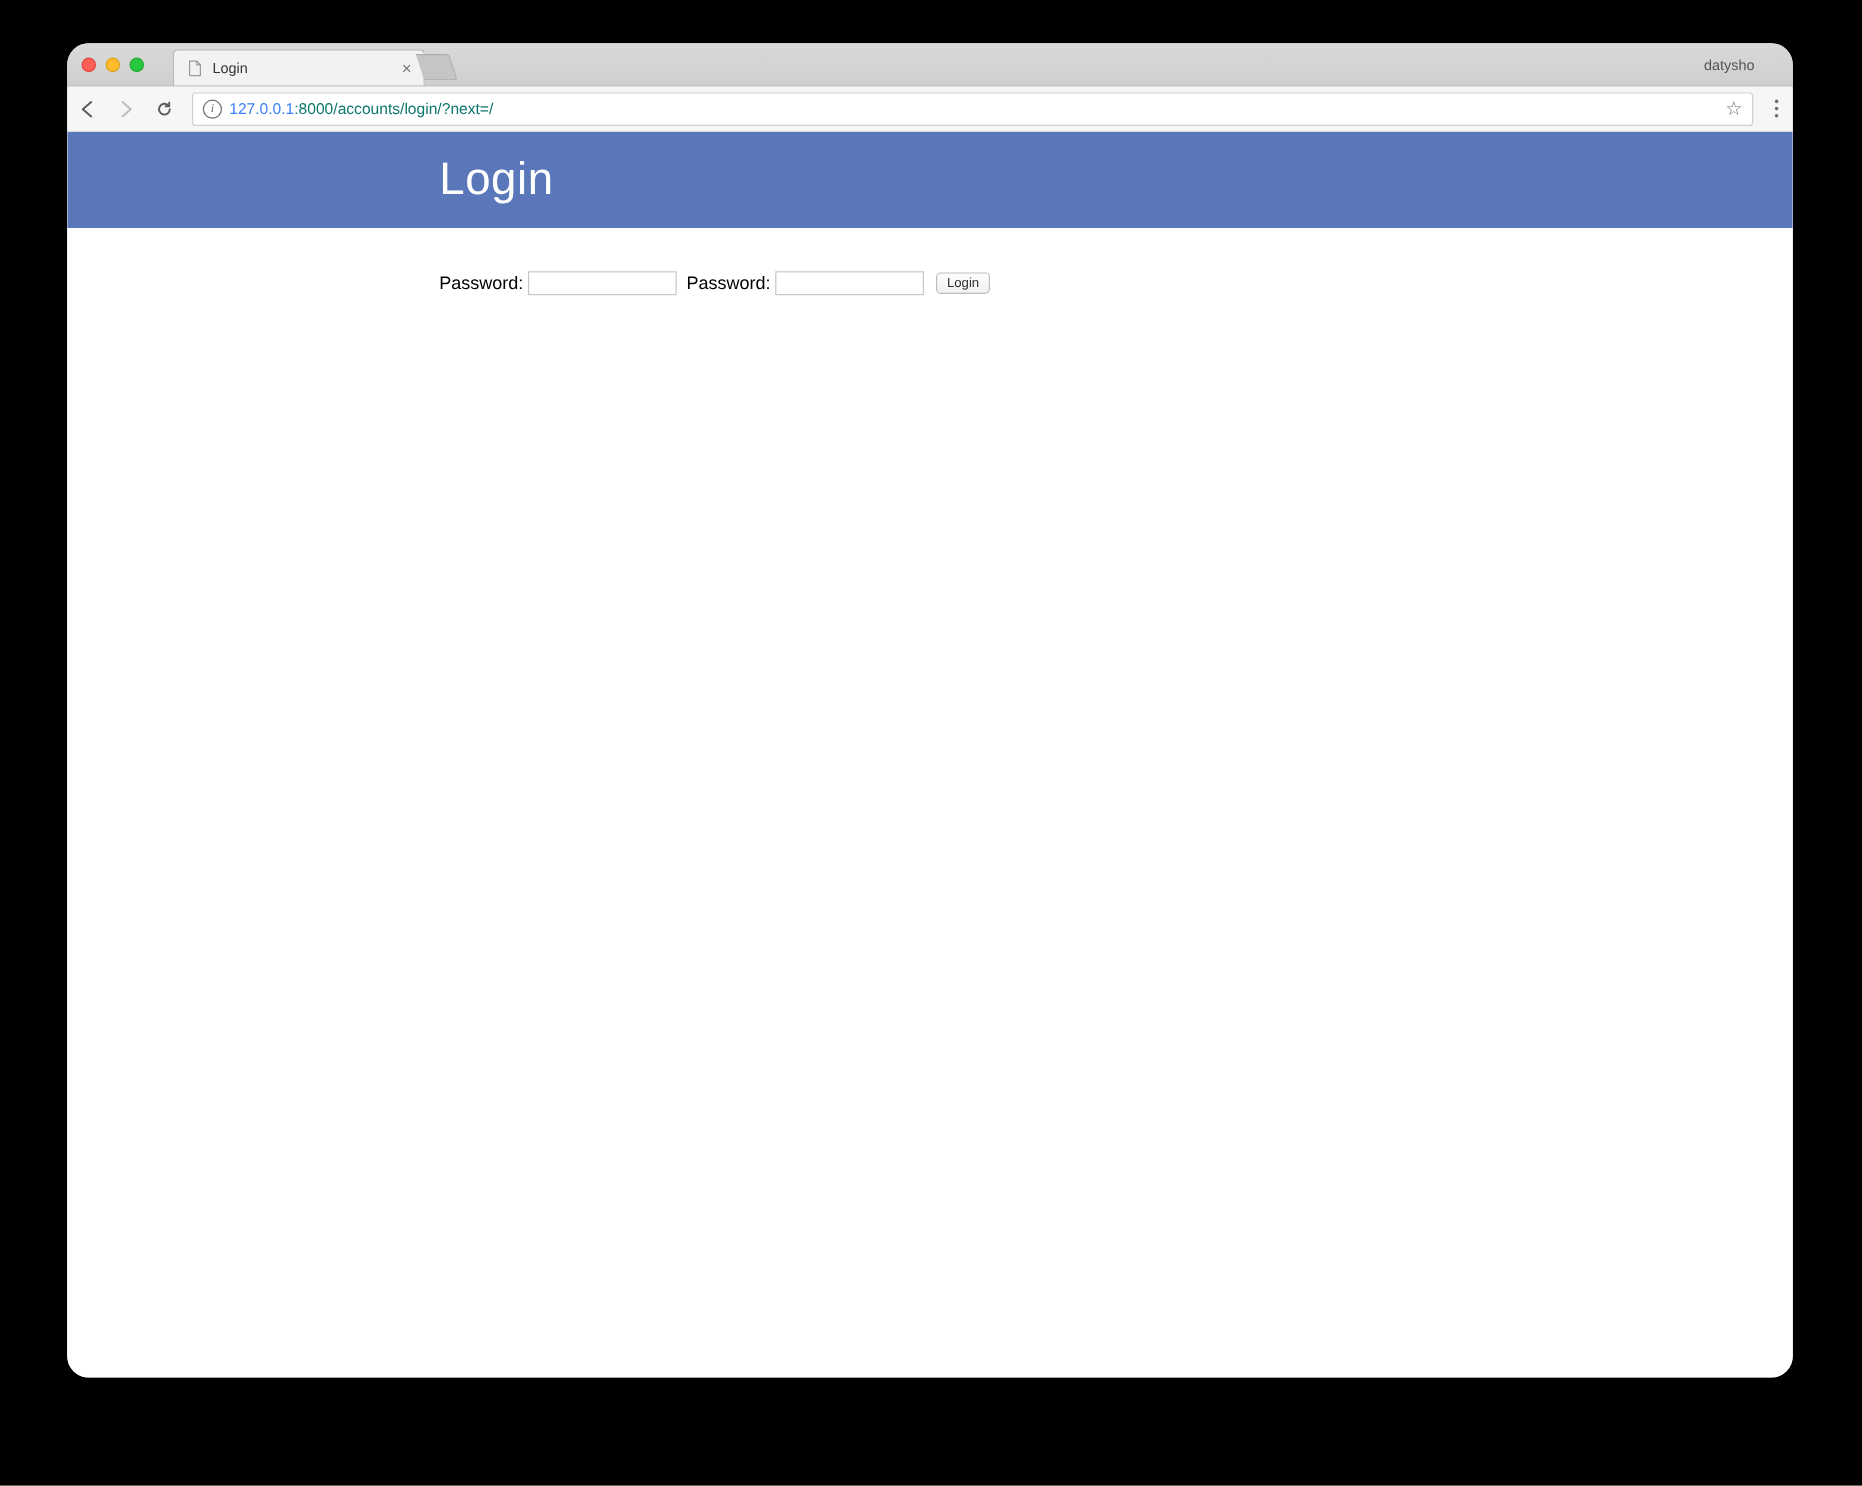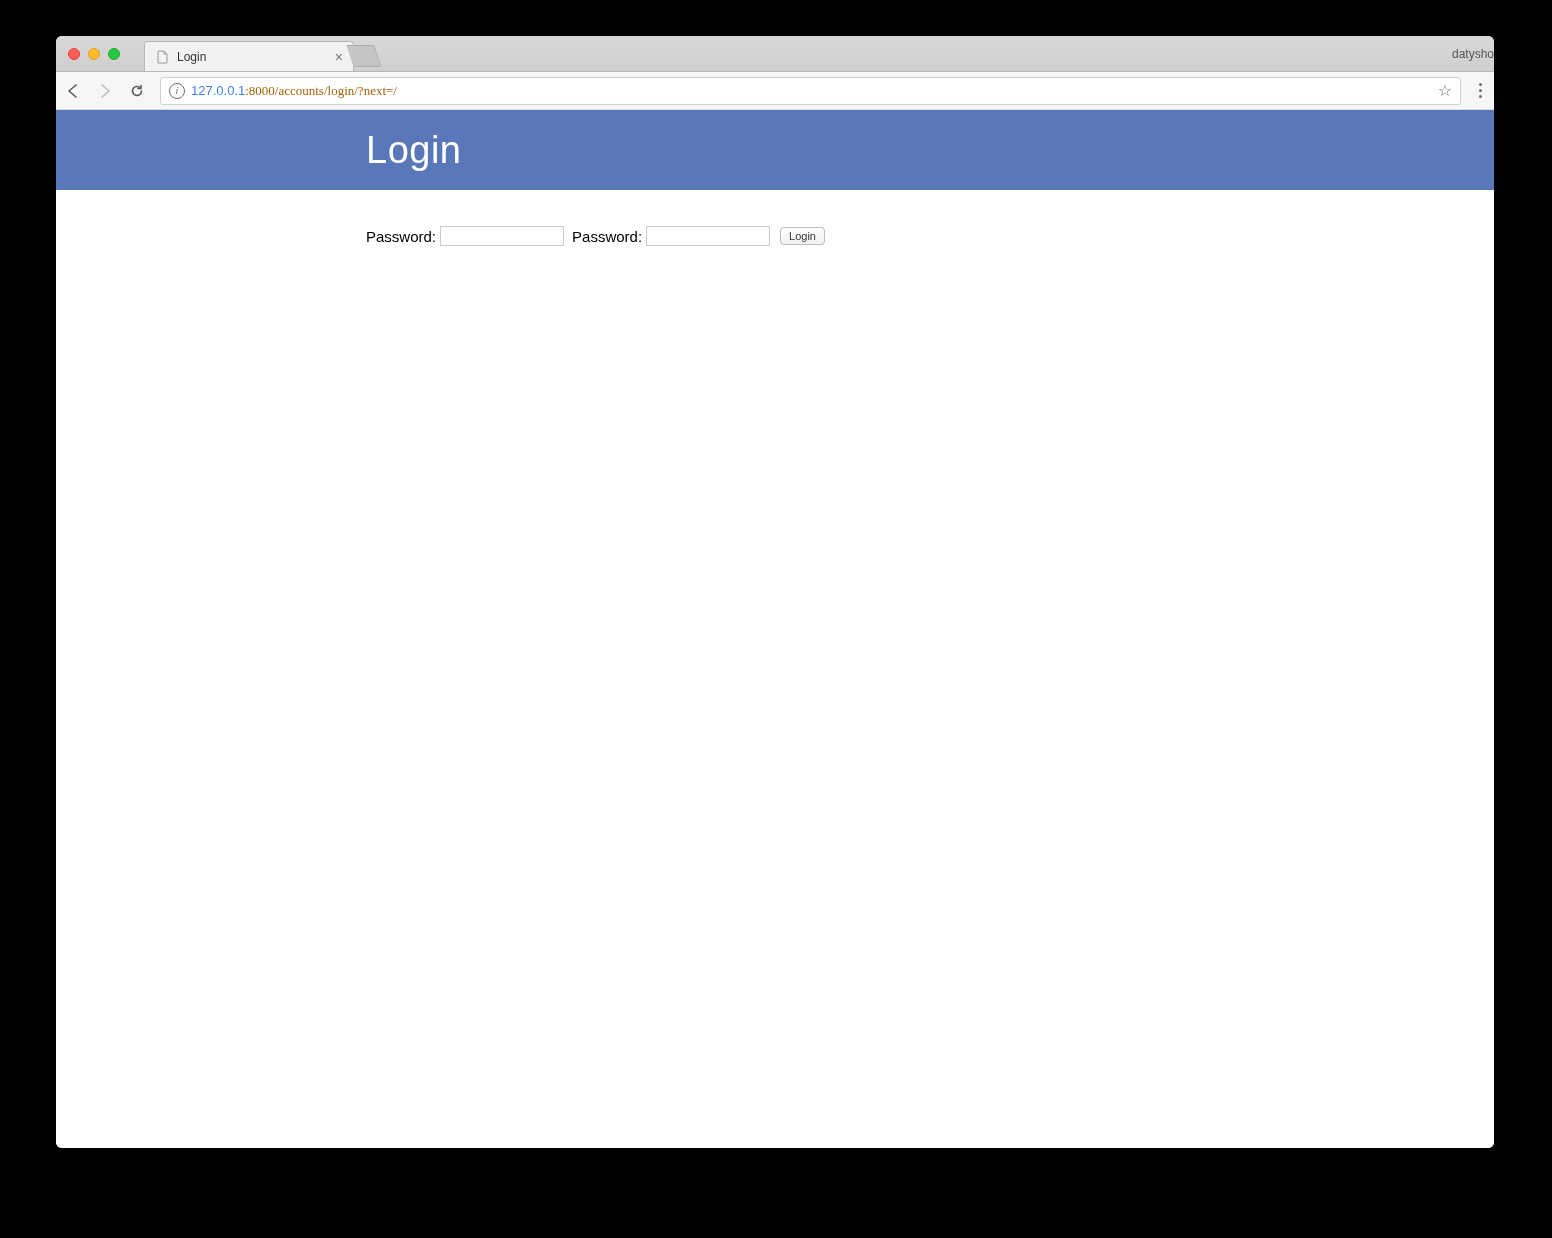--- a/index.html
+++ b/index.html
@@ -10,21 +10,21 @@
       height: 1238px;
       position: relative;
     }
     .window {
       position: absolute;
       top: 36px;
       left: 56px;
       width: 1438px;
       height: 1112px;
       background: #fff;
-      border-radius: 6px;
+      border-radius: 18px;
       overflow: hidden;
       box-shadow: 0 10px 40px rgba(0,0,0,0.5);
       display: flex;
       flex-direction: column;
     }
     
     .tabbar {
       height: 36px;
       background: linear-gradient(#d9d9d9, #cfcfcf);
       border-bottom: 1px solid #b8b8b8;
@@ -74,21 +74,21 @@
       border-left: none;
       border-top-right-radius: 3px;
       border-bottom-right-radius: 3px;
       align-self: flex-end;
       margin-bottom: 4px;
       transform: skewX(18deg);
       margin-left: -4px;
     }
     .profile-name {
       position: absolute;
-      right: 0;
+      right: 32px;
       font-size: 12px;
       color: #555;
     }
     
     .addrbar {
       height: 38px;
       background: #f6f6f6;
       border-bottom: 1px solid #dcdcdc;
       display: flex;
       align-items: center;
@@ -114,21 +114,21 @@
       color: #202020;
       gap: 6px;
     }
     .info-icon {
       width:16px;height:16px;border:1.3px solid #6b6b6b;border-radius:50%;
       display:flex;align-items:center;justify-content:center;
       font-size:10px;color:#6b6b6b;font-family:Georgia,serif;font-style:italic;
       line-height:1;
     }
     .url-host { color:#3b82f6; }
-    .url-rest { color:#a16207;font-family:Liberation Serif, serif; }
+    .url-rest { color:#0f766e; }
     .star-icon { color:#6f6f6f; font-size:16px; margin-left:4px;}
     .kebab {
       display:flex;flex-direction:column;gap:3px;padding:0 4px;
     }
     .kebab span { width:3px;height:3px;background:#6f6f6f;border-radius:50%; }
     
     .page {
       flex:1;
       background:#fff;
       overflow:auto;

